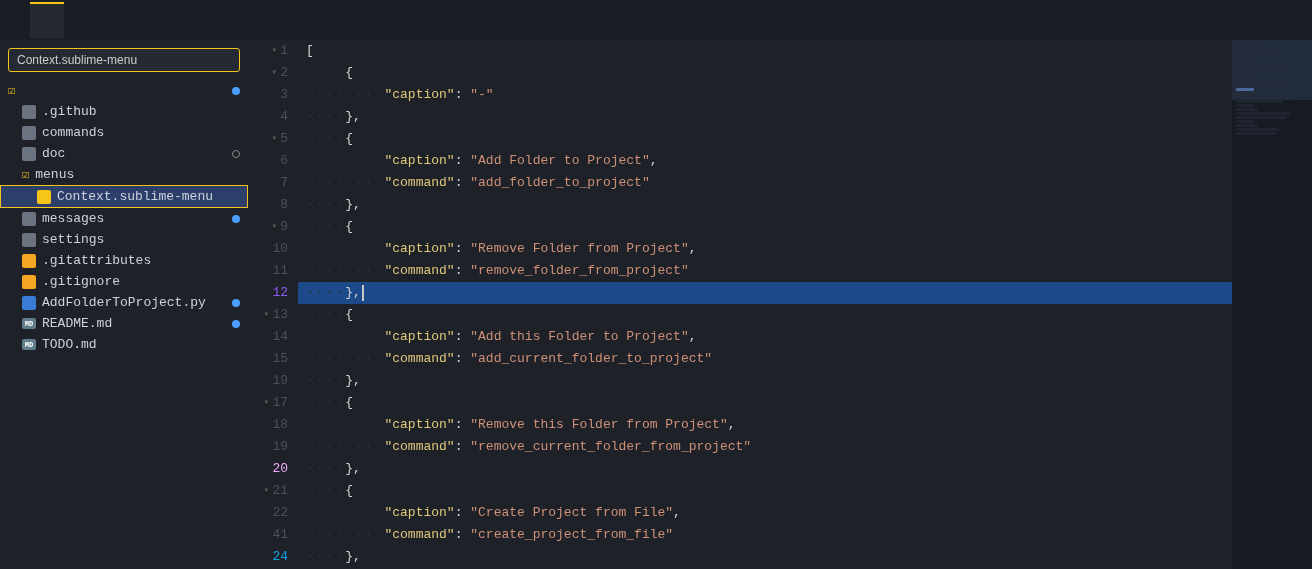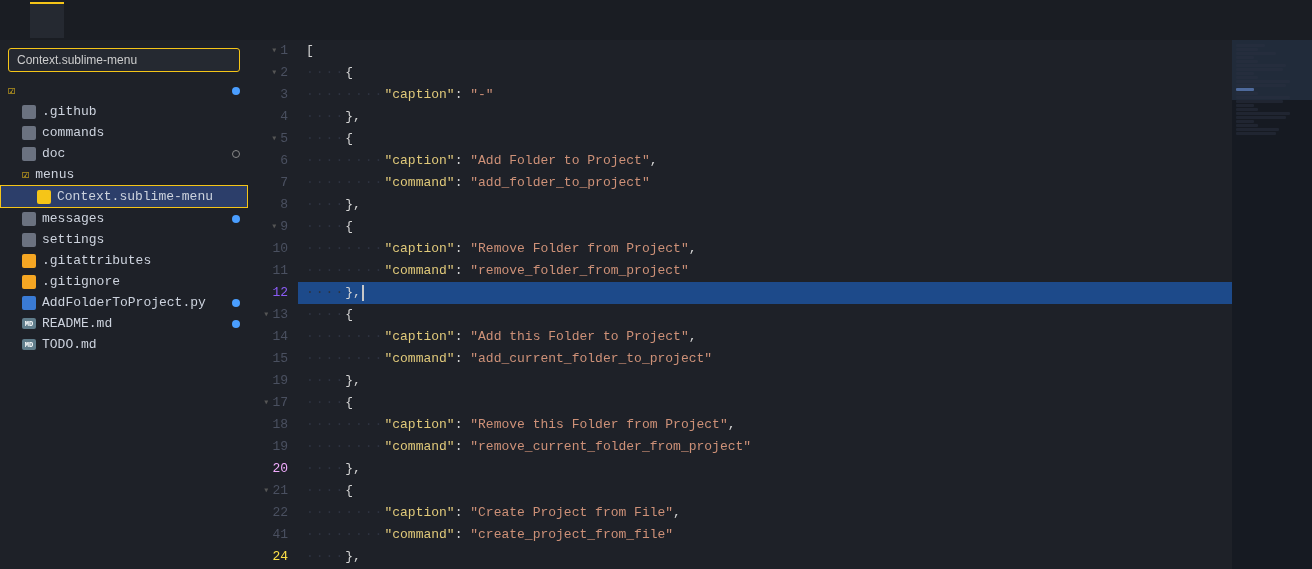--- a/index.html
+++ b/index.html
@@ -391,21 +391,21 @@
           <span class="ln-arrow">▾</span>
           <span style="color: rgb(74, 80, 96);">21</span>
         </div>
         <div class="ln">
           <span style="color: rgb(74, 80, 96);">22</span>
         </div>
         <div class="ln">
           <span style="color: rgb(74, 80, 96);">41</span>
         </div>
         <div class="ln">
-          <span style="color: #fde047;">24</span>
+          <span style="color: #0ea5e9;">24</span>
         </div>
         <div class="ln">
           <span class="ln-arrow">▾</span>
           <span style="color: rgb(74, 80, 96);">25</span>
         </div>
       </div>
     <div class="code-content" id="code-content">
         <div class="code-line"><span style="color: rgb(212, 212, 212);">[</span></div>
         <div class="code-line"><span style="color: rgb(46, 51, 64); letter-spacing: 2px;">····</span><span style="color: rgb(212, 212, 212);">{</span></div>
         <div class="code-line"><span style="color: rgb(46, 51, 64); letter-spacing: 2px;">········</span><span style="color: rgb(224, 201, 122);">"caption"</span><span style="color: rgb(212, 212, 212);">:</span><span style="color: rgb(206, 145, 120);"> "-"</span></div>

